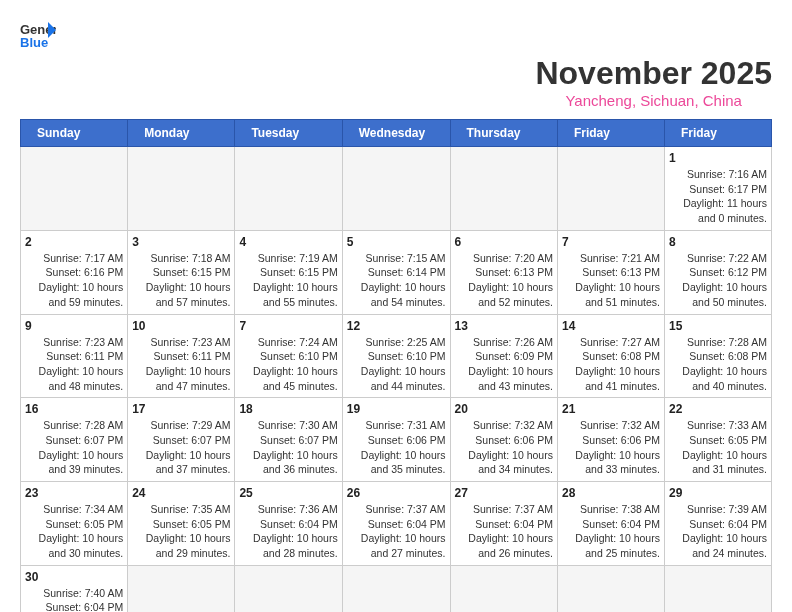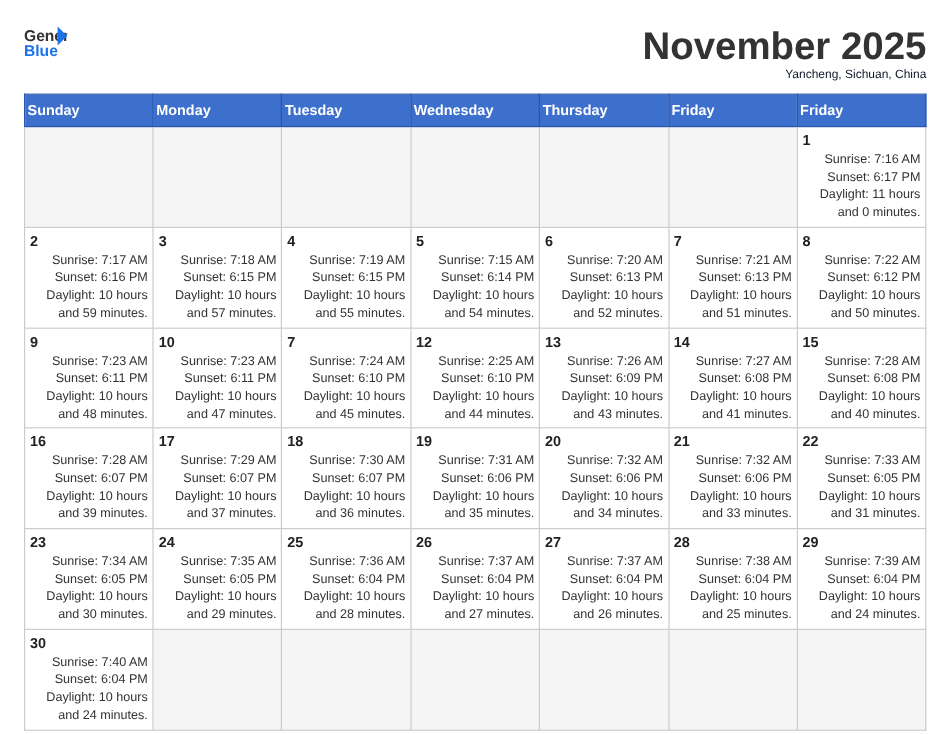--- a/index.html
+++ b/index.html
@@ -20,40 +20,42 @@
       display: flex;
       align-items: center;
       gap: 4px;
     }
     .logo-icon {
       width: 36px;
       height: 30px;
     }
     .title-block {
       text-align: right;
+      margin-top: 35px;
     }
     .month-title {
       font-size: 32px;
       font-weight: bold;
       color: #333;
     }
     .location-title {
-      font-size: 10px;
-      color: #0f172a;
+      font-size: 15px;
+      color: #ec4899;
+      text-align: center;
     }
     table {
       width: 100%;
       border-collapse: collapse;
       font-size: 11px;
     }
     thead tr th {
       background: #3d6fcc;
       color: #fff;
       font-weight: bold;
-      padding: 6px 2px;
+      padding: 6px 16px;
       text-align: left;
       border: 1px solid #2a55aa;
       font-size: 12px;
     }
     tbody tr td {
       border: 1px solid #ccc;
       vertical-align: top;
       padding: 4px;
       width: 108px;
       min-height: 80px;

